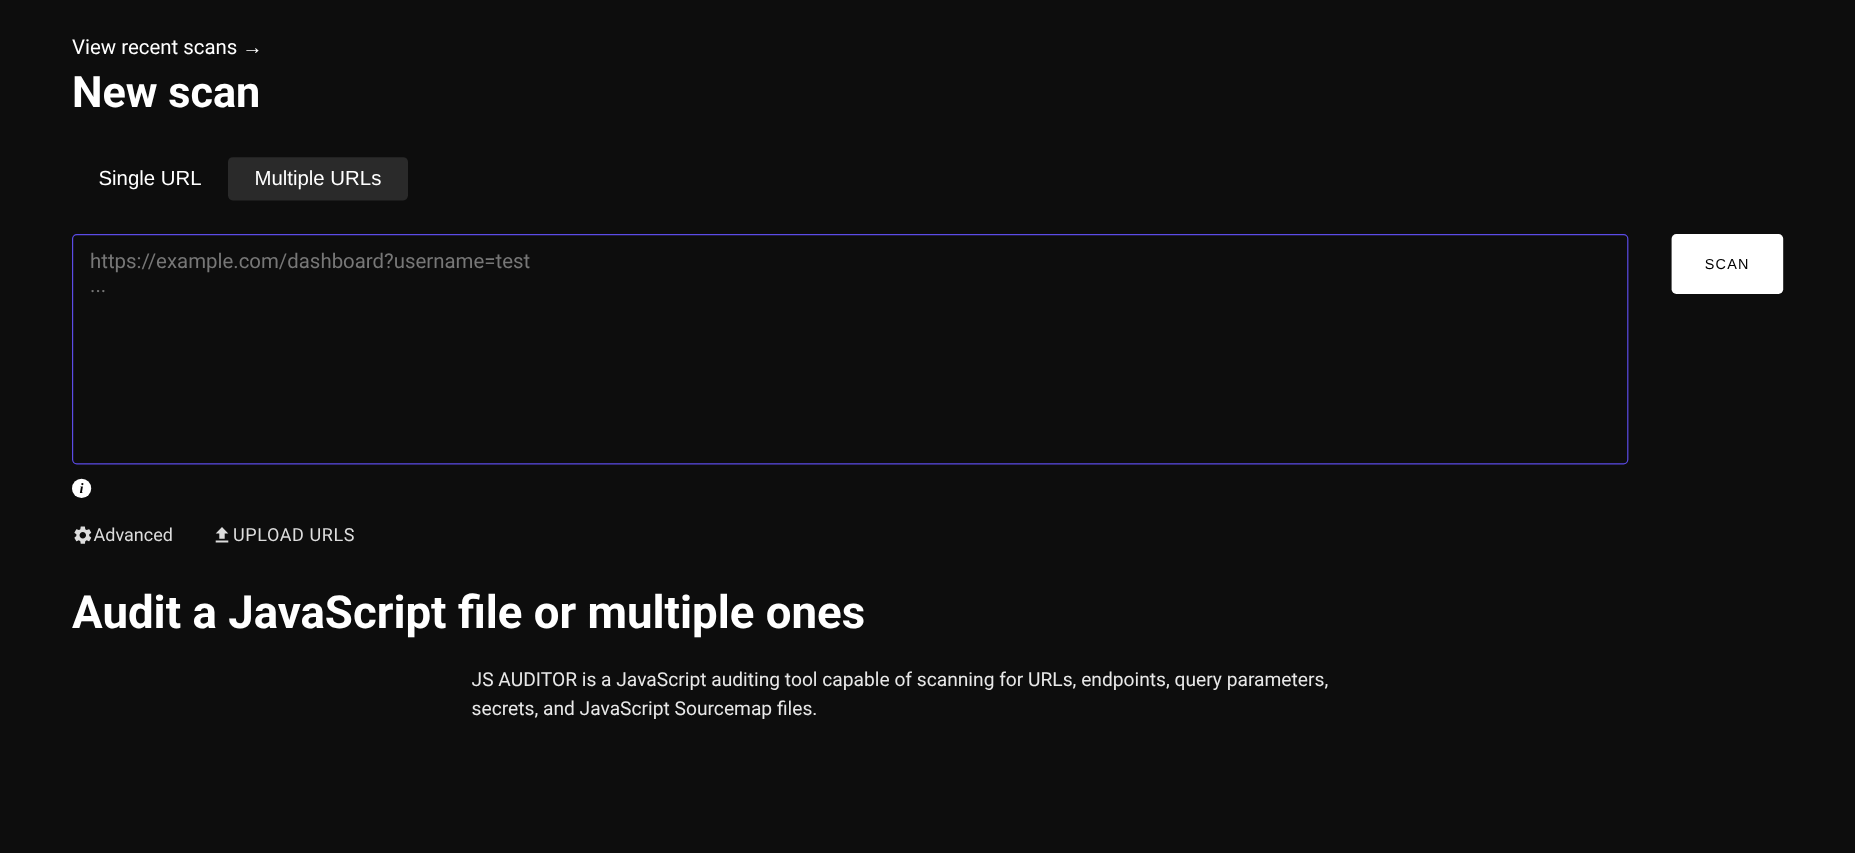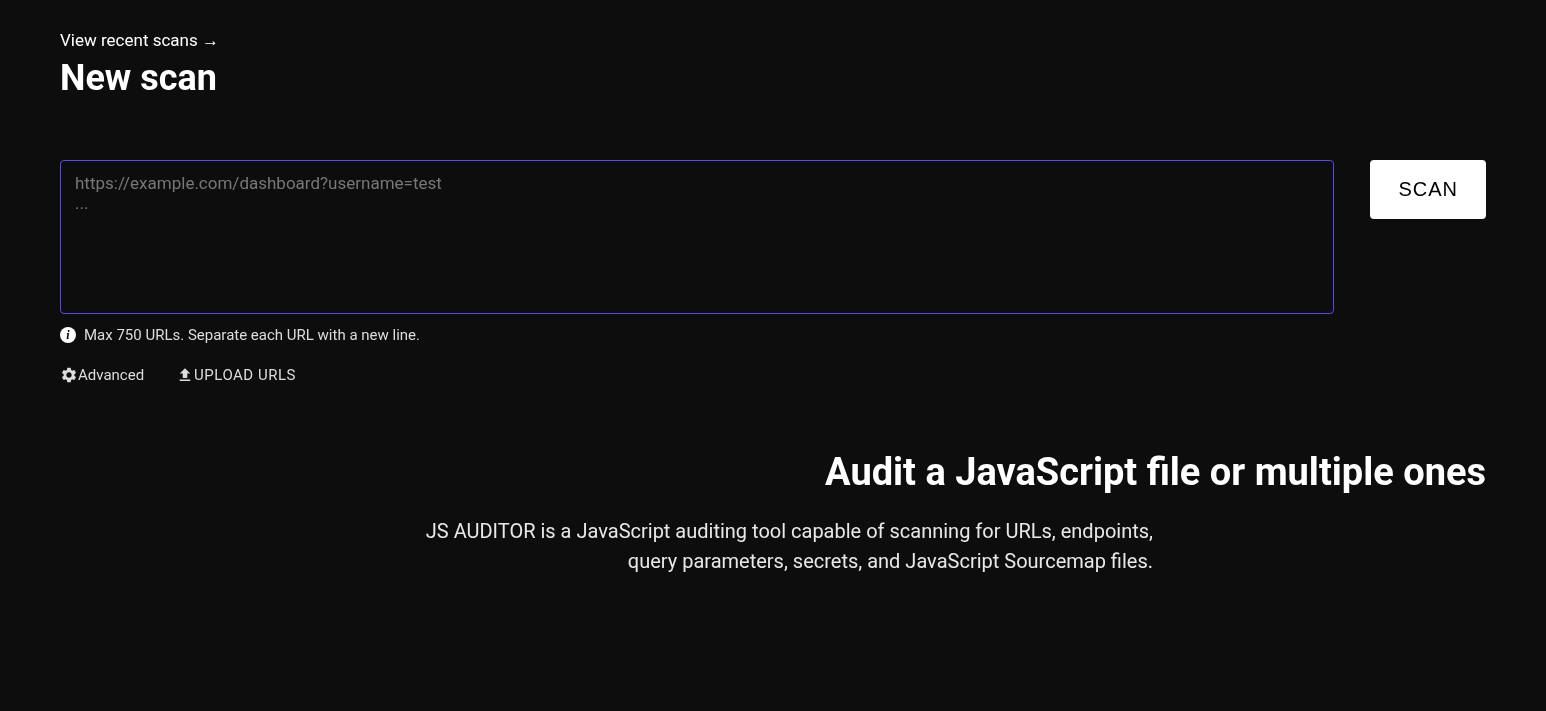--- a/index.html
+++ b/index.html
@@ -46,41 +46,41 @@
       border-radius: 4px;
     }
     .input-row {
       display: flex;
       gap: 36px;
       align-items: flex-start;
       margin-bottom: 12px;
     }
     .url-textarea {
       flex: 1;
-      height: 154px;
+      height: 192px;
       background: #0d0d0d;
       border: 1px solid #5b4be6;
       border-radius: 4px;
       color: #ec4899;
       font-size: 17px;
       padding: 12px 14px;
       resize: none;
       font-family: inherit;
       outline: none;
     }
     .url-textarea::placeholder {
       color: #777;
       white-space: pre-line;
     }
     .scan-button {
       background: #fff;
       color: #000;
       border: none;
       padding: 18px 28px;
-      font-size: 20px;
+      font-size: 12px;
       letter-spacing: 1px;
       cursor: pointer;
       border-radius: 4px;
       font-weight: 400;
     }
     .hint-row {
       display: flex;
       align-items: center;
       gap: 8px;
       font-size: 15px;
@@ -115,57 +115,58 @@
     }
     .action-item.upload {
       letter-spacing: 0.5px;
     }
     .icon-svg {
       width: 18px;
       height: 18px;
       fill: #ddd;
     }
     .hero {
-      text-align: right;
-      margin-top: 66px;
+      text-align: left;
+      margin-top: 34px;
     }
     .hero-title {
       font-size: 38px;
       font-weight: 700;
       margin-bottom: 22px;
     }
     .hero-desc {
-      font-size: 20px;
+      font-size: 16px;
       color: #e8e8e8;
       line-height: 1.5;
       max-width: 760px;
       margin: 0 auto;
     }
   </style>
 </head>
 <body>
 
 
 
 <a class="recent-link">View recent scans →</a>
 
 <h1 class="page-title">New scan</h1>
 
 <div class="tabs">
+  <button class="tab">Single URL</button>
+  <button class="tab active">Multiple URLs</button>
 </div>
 
 <div class="input-row">
   <textarea class="url-textarea" placeholder="https://example.com/dashboard?username=test
 ..." style=""></textarea>
   <button class="scan-button">SCAN</button>
 </div>
 
 <div class="hint-row">
   <span class="info-icon">i</span>
-  <span>Max 750 URLs. Separate each URL with a new line.</span>
 </div>
 
 <div class="action-row">
   <div class="action-item">
     <svg class="icon-svg" viewBox="0 0 24 24">
       <path d="M19.14,12.94c0.04-0.3,0.06-0.61,0.06-0.94c0-0.32-0.02-0.64-0.07-0.94l2.03-1.58c0.18-0.14,0.23-0.41,0.12-0.61 l-1.92-3.32c-0.12-0.22-0.37-0.29-0.59-0.22l-2.39,0.96c-0.5-0.38-1.03-0.7-1.62-0.94L14.4,2.81c-0.04-0.24-0.24-0.41-0.48-0.41 h-3.84c-0.24,0-0.43,0.17-0.47,0.41L9.25,5.35C8.66,5.59,8.12,5.92,7.63,6.29L5.24,5.33c-0.22-0.08-0.47,0-0.59,0.22L2.74,8.87 C2.62,9.08,2.66,9.34,2.86,9.48l2.03,1.58C4.84,11.36,4.8,11.69,4.8,12s0.02,0.64,0.07,0.94l-2.03,1.58 c-0.18,0.14-0.23,0.41-0.12,0.61l1.92,3.32c0.12,0.22,0.37,0.29,0.59,0.22l2.39-0.96c0.5,0.38,1.03,0.7,1.62,0.94l0.36,2.54 c0.05,0.24,0.24,0.41,0.48,0.41h3.84c0.24,0,0.44-0.17,0.47-0.41l0.36-2.54c0.59-0.24,1.13-0.56,1.62-0.94l2.39,0.96 c0.22,0.08,0.47,0,0.59-0.22l1.92-3.32c0.12-0.22,0.07-0.47-0.12-0.61L19.14,12.94z M12,15.6c-1.98,0-3.6-1.62-3.6-3.6 s1.62-3.6,3.6-3.6s3.6,1.62,3.6,3.6S13.98,15.6,12,15.6z"></path>
     </svg>
     <span>Advanced</span>
   </div>
   <div class="action-item upload">

